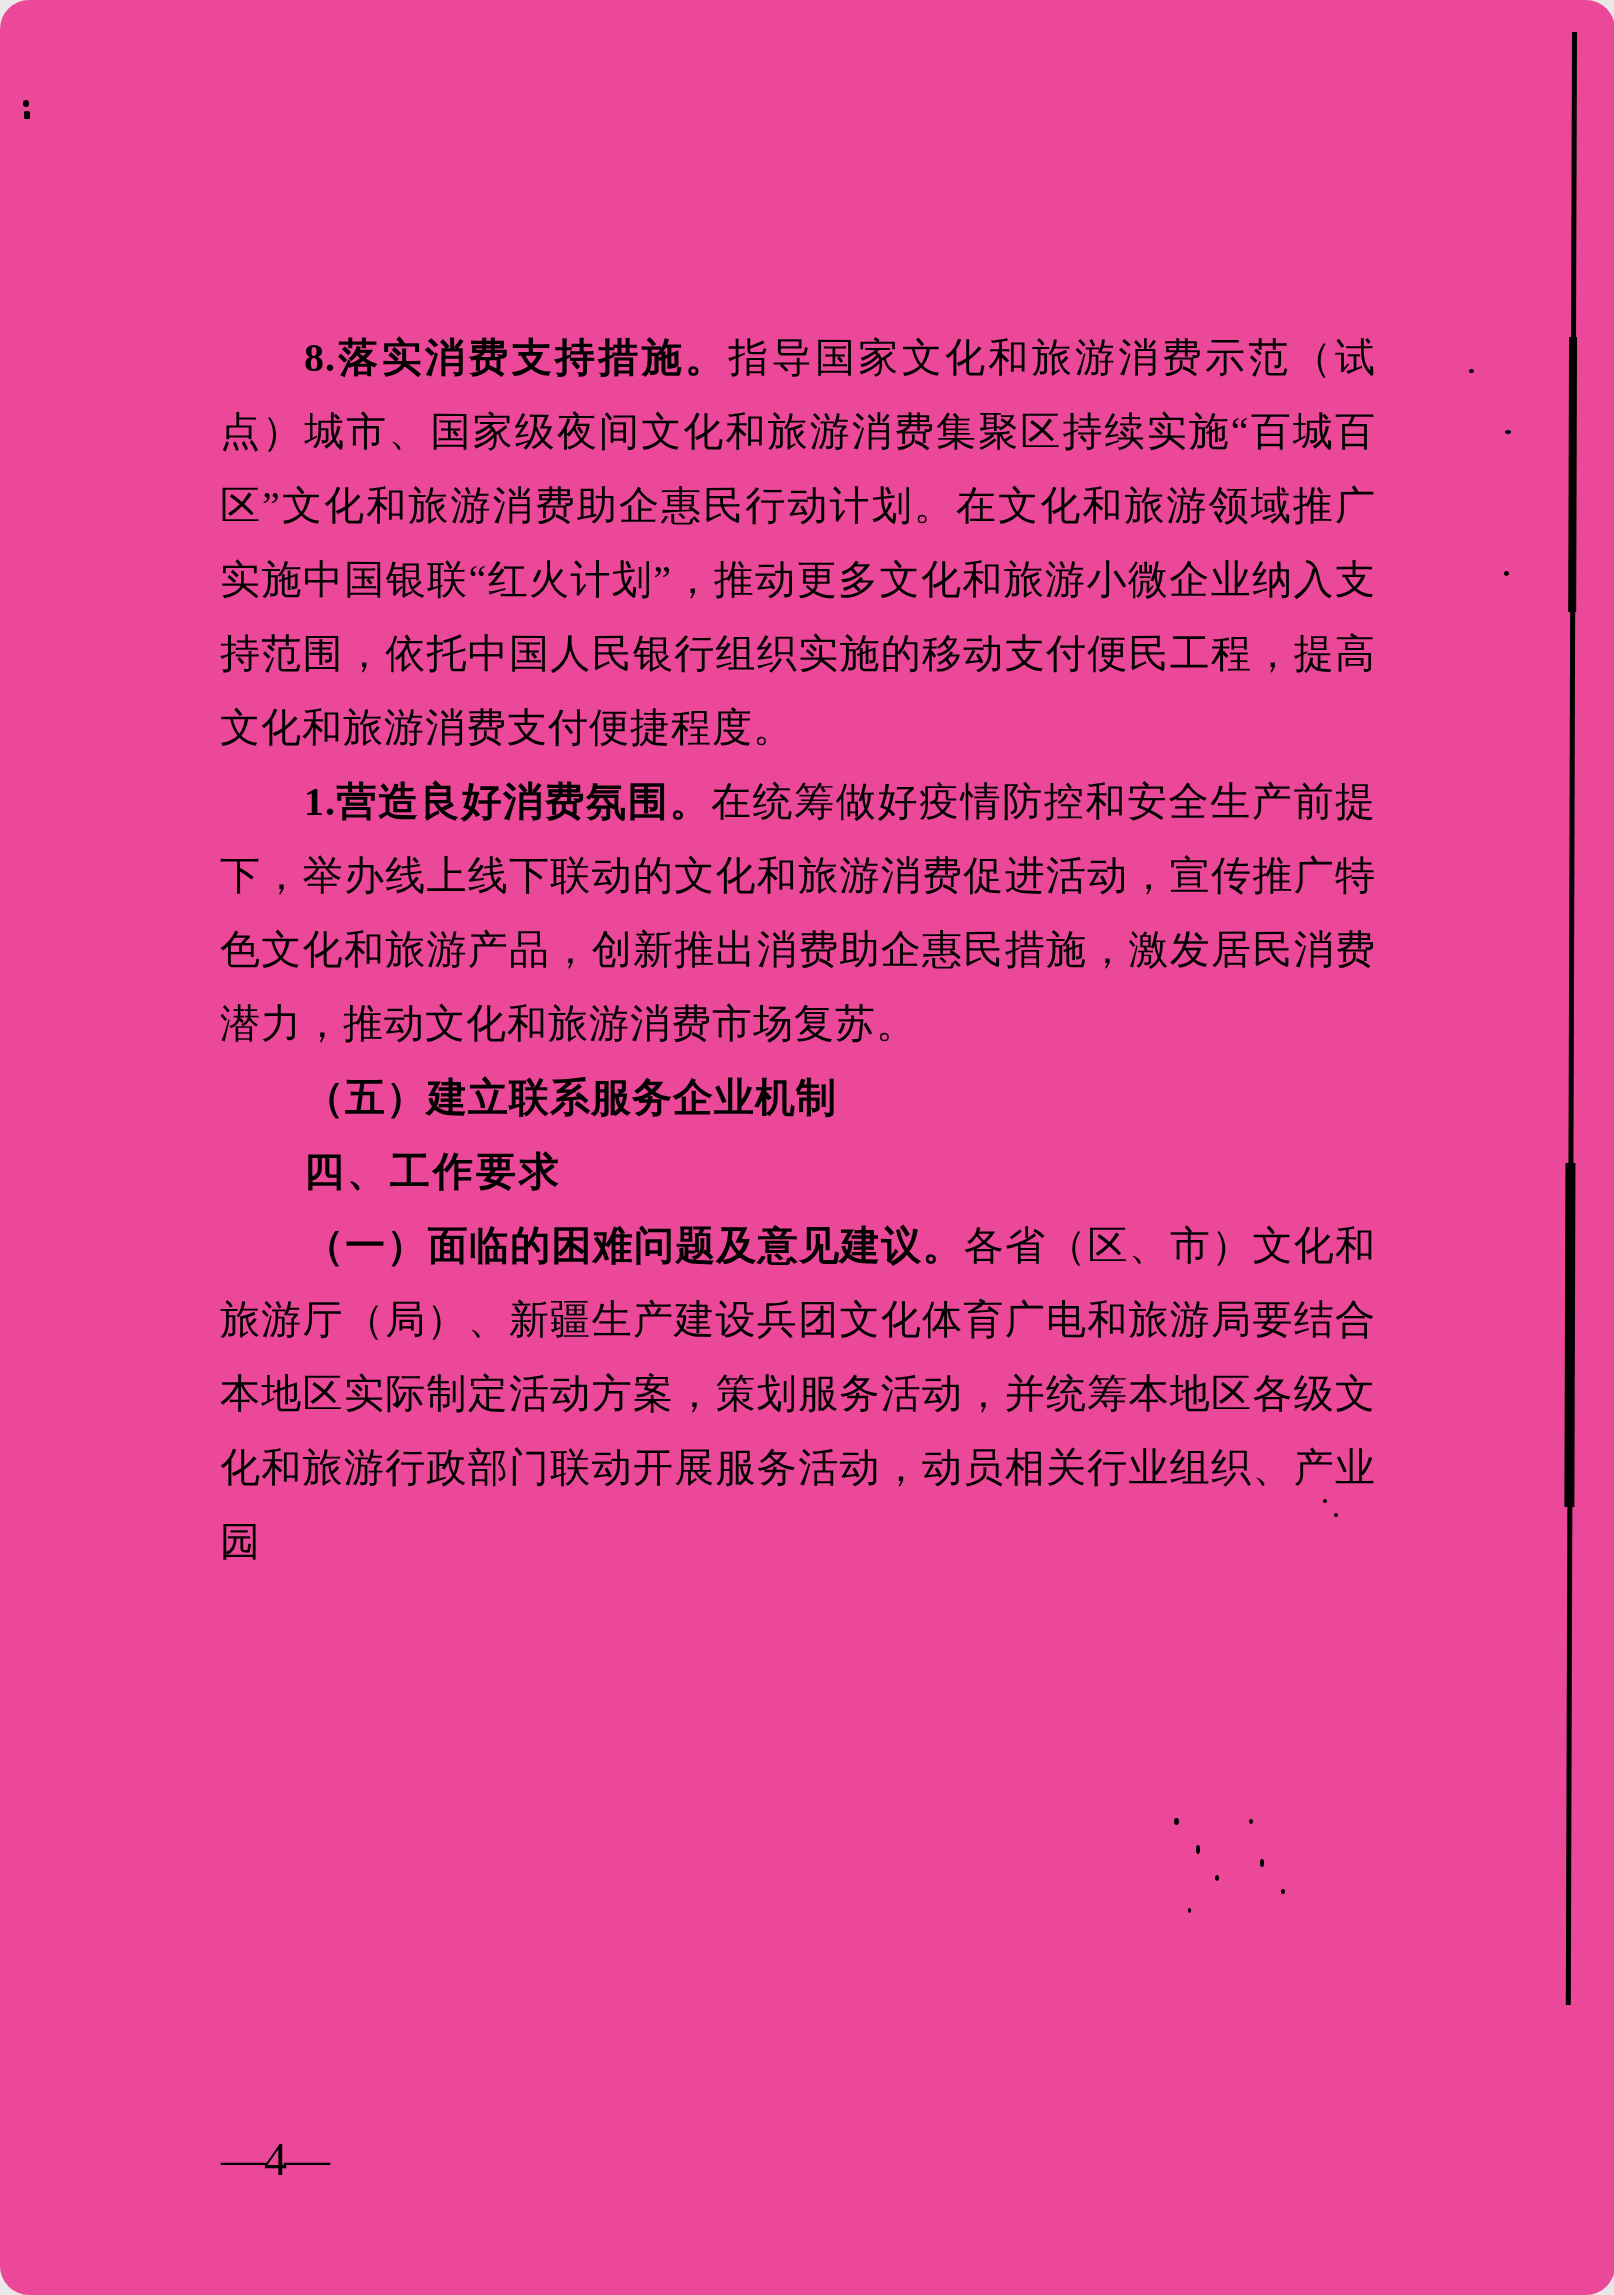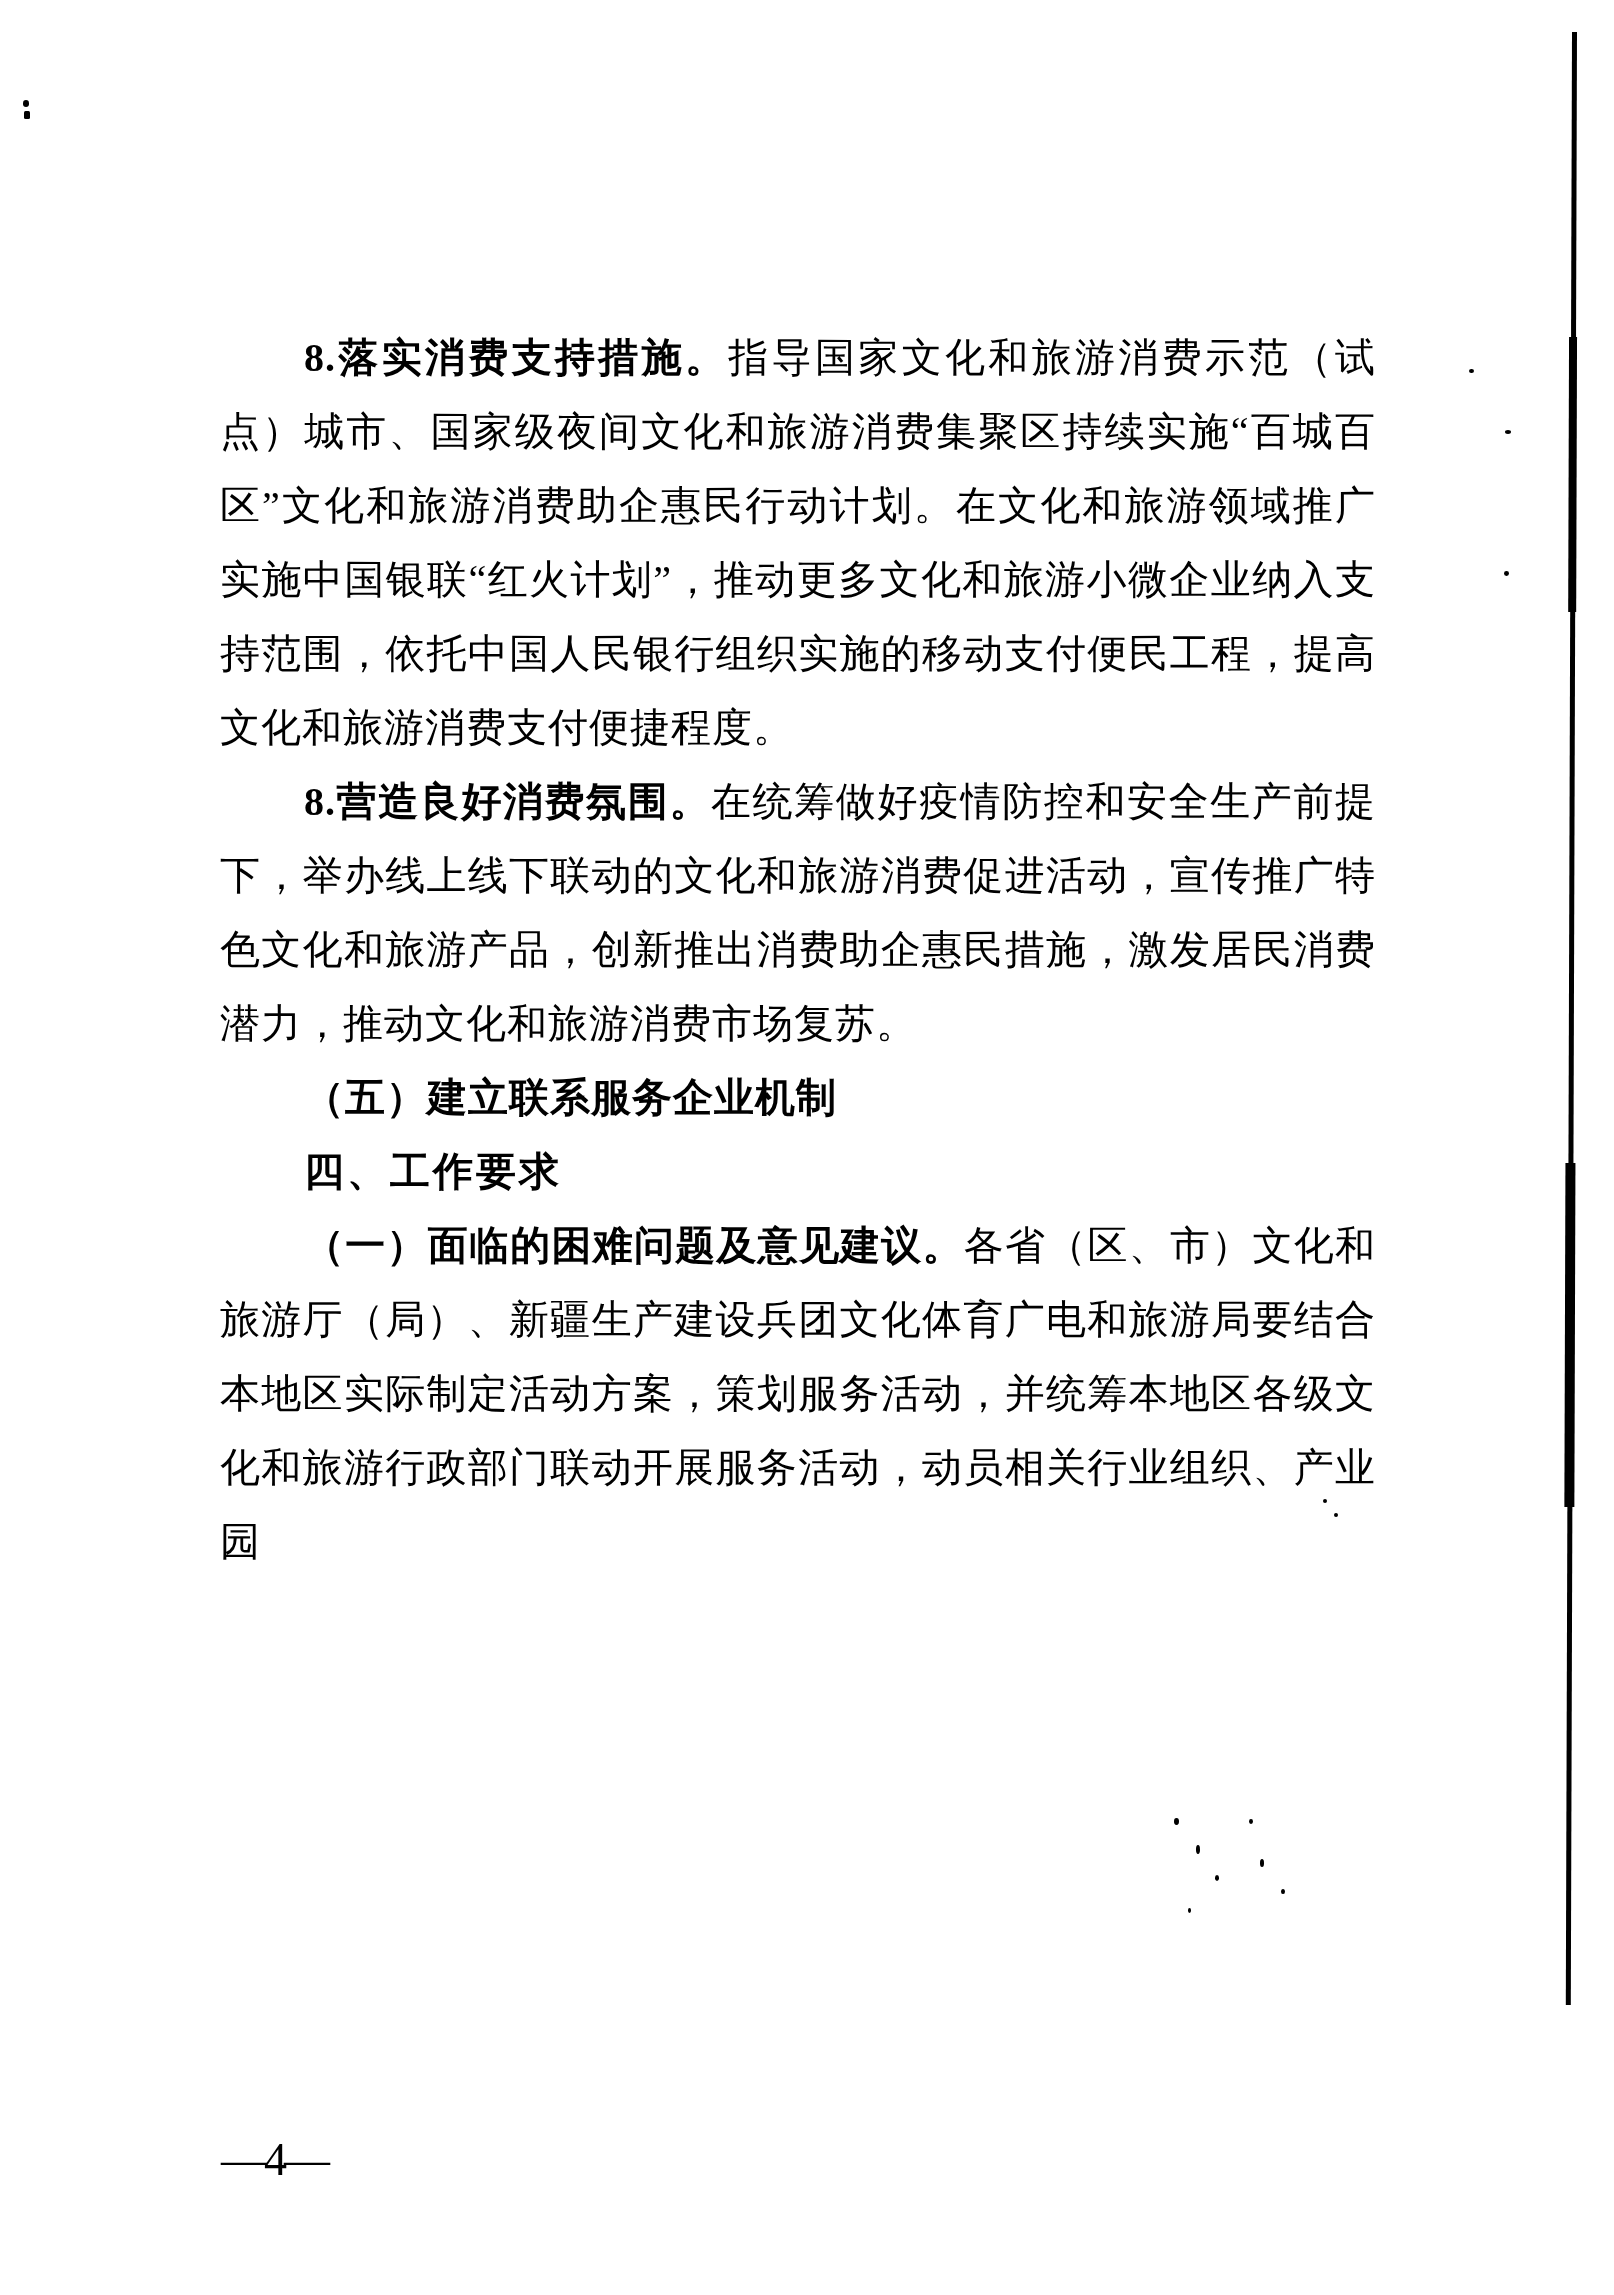--- a/index.html
+++ b/index.html
@@ -1,22 +1,23 @@
 <!DOCTYPE html>
 <html style="font-size:7.9px"><head>
 <meta charset="utf-8">
 <style>
   html,body{margin:0;padding:0;background:#e8e8e8;}
   .page{
     position:relative;
     width:1615px;
     height:2295px;
-    background:#ffffff;
+    background:#ec4899;
     overflow:hidden;
     color:#000;
+    border-radius:29px;
   }
   .text-block{
     position:absolute;
     left:220px;
     top:321px;
     width:1156px;
     font-family:"Liberation Serif","DejaVu Serif",serif;
     font-size:40px;
     line-height:74px;
     letter-spacing:1px;
@@ -88,21 +89,21 @@
   <span class="speck" style="left:22.6px;top:100px;width:6.4px;height:6.9px;"></span>
   <span class="speck" style="left:24px;top:111px;width:5.9px;height:8.4px;border-radius:1.5px;"></span>
 
   <div class="text-block">
 
     <p>
       <span class="lead">8.落实消费支持措施。</span><span>指导国家文化和旅游消费示范（试点）城市、国家级夜间文化和旅游消费集聚区持续实施“百城百区”文化和旅游消费助企惠民行动计划。在文化和旅游领域推广实施中国银联“红火计划”，推动更多文化和旅游小微企业纳入支持范围，依托中国人民银行组织实施的移动支付便民工程，提高文化和旅游消费支付便捷程度。</span>
     </p>
 
     <p>
-      <span class="lead">8.营造良好消费氛围。</span><span>在统筹做好疫情防控和安全生产前提下，举办线上线下联动的文化和旅游消费促进活动，宣传推广特色文化和旅游产品，创新推出消费助企惠民措施，激发居民消费潜力，推动文化和旅游消费市场复苏。</span>
+      <span class="lead">1.营造良好消费氛围。</span><span>在统筹做好疫情防控和安全生产前提下，举办线上线下联动的文化和旅游消费促进活动，宣传推广特色文化和旅游产品，创新推出消费助企惠民措施，激发居民消费潜力，推动文化和旅游消费市场复苏。</span>
     </p>
 
     <p class="subheading">
       <span class="lead">（五）建立联系服务企业机制</span>
     </p>
 
 
     <p class="heading-major">
       <span class="lead">四、工作要求</span>
     </p>

